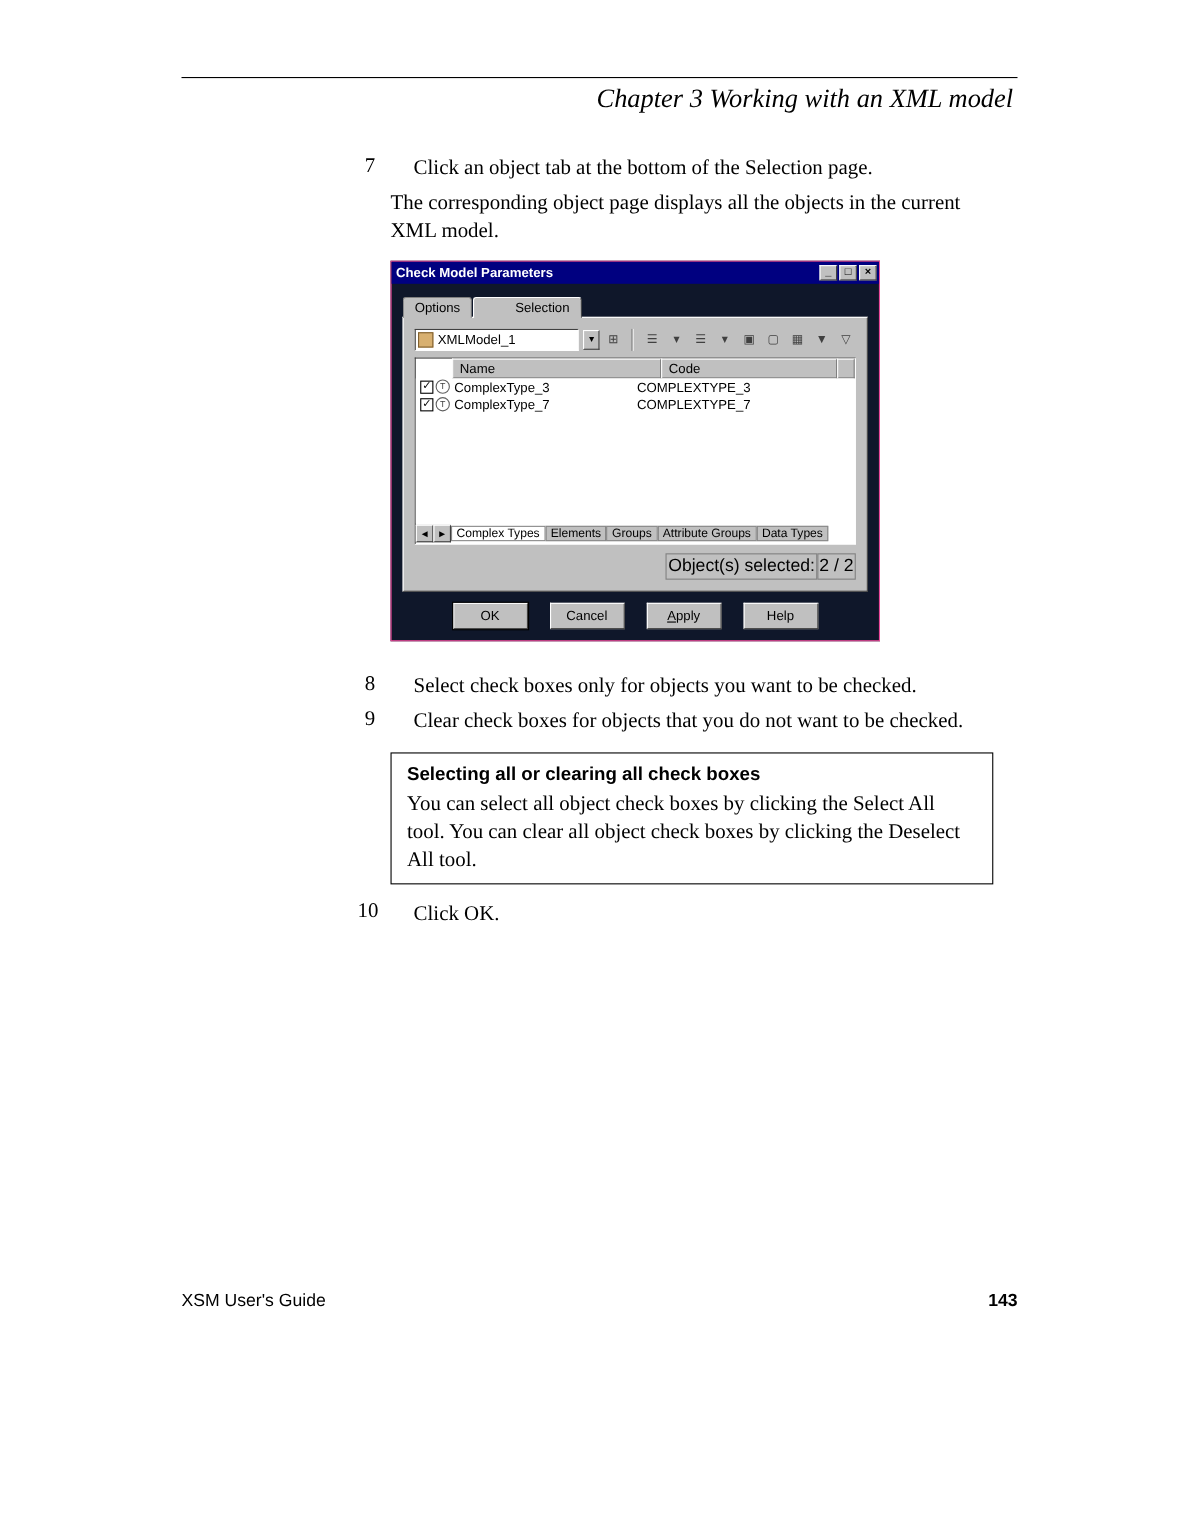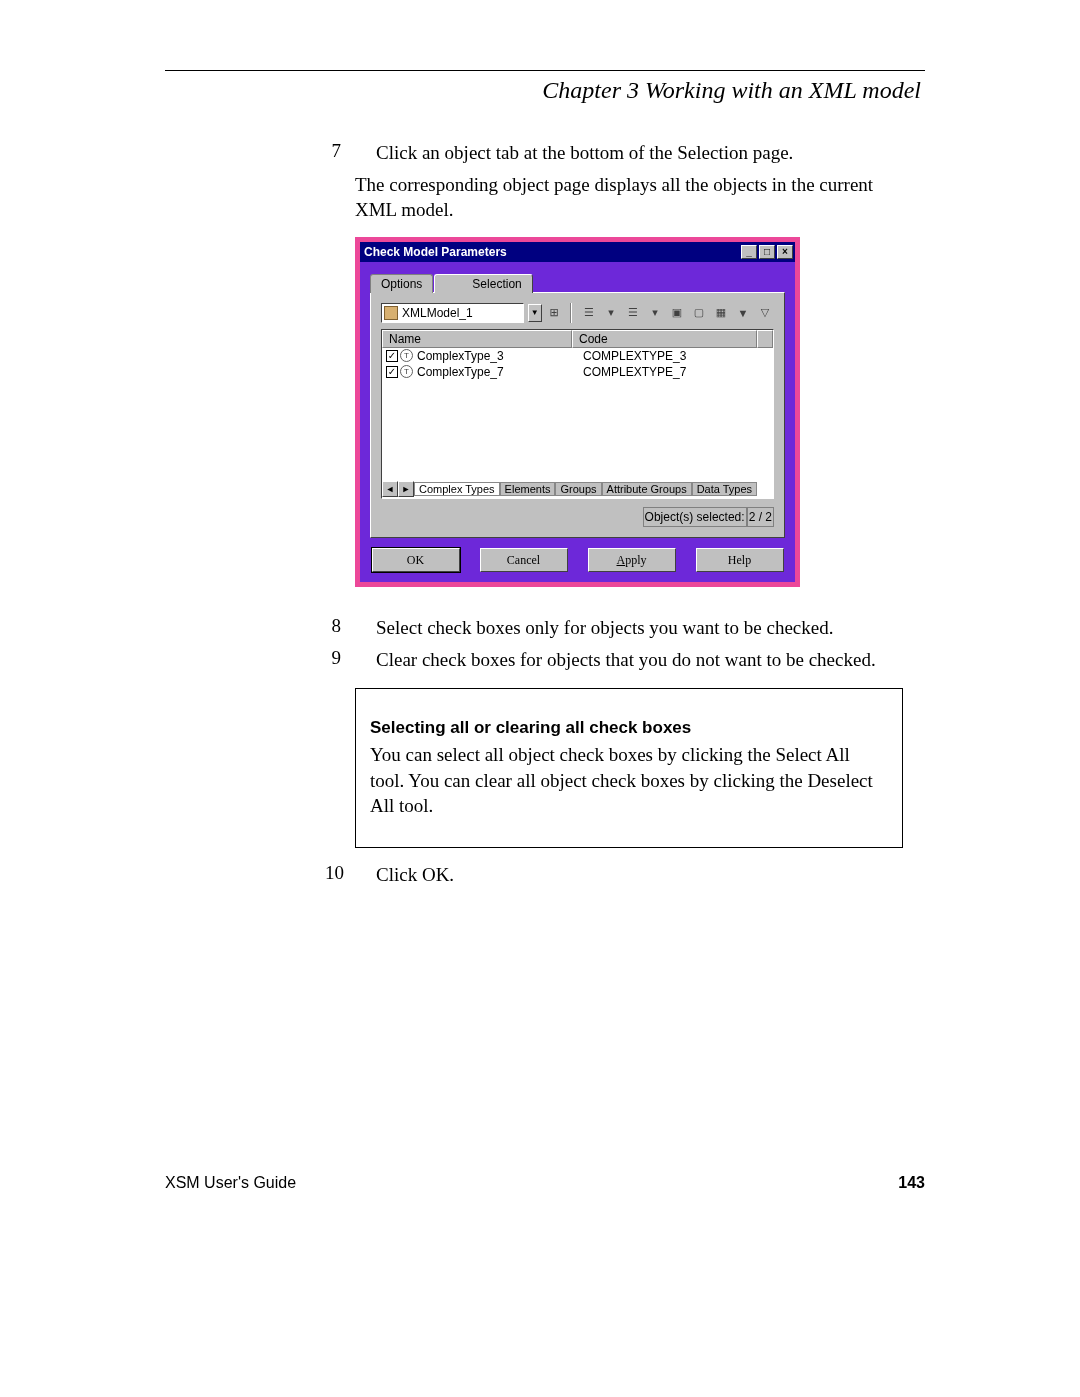--- a/index.html
+++ b/index.html
@@ -53,22 +53,22 @@
     margin-bottom: 14px;
   }
 
   
   .dialog-wrap {
     margin-left: 190px;
     margin-bottom: 28px;
   }
   .dialog {
     width: 445px;
-    border: 5px solid #ec4899;
-    background: #6d28d9;
+    border: 1px solid #ec4899;
+    background: #0f172a;
     font-family: Tahoma, Arial, sans-serif;
     font-size: 12px;
   }
   .titlebar {
     background: #000080;
     color: #fff;
     display: flex;
     align-items: center;
     height: 20px;
     padding: 0 2px 0 4px;
@@ -172,20 +172,21 @@
     border: 1px solid #808080;
     border-top-color: #404040; border-left-color: #404040;
     border-right-color: #fff; border-bottom-color: #fff;
     height: 170px;
     display: flex;
     flex-direction: column;
   }
   .list-header {
     display: flex;
     background: #c0c0c0;
+    margin-left: 33px;
   }
   .lh {
     border: 1px solid #fff;
     border-right-color: #808080;
     border-bottom-color: #808080;
     padding: 1px 6px;
     font-size: 12px;
     text-align: left;
   }
   .lh.name-col { width: 190px; }
@@ -250,52 +251,51 @@
   .status-row {
     display: flex;
     justify-content: flex-end;
     gap: 0;
     margin-top: 8px;
   }
   .status-cell {
     border: 1px solid #808080;
     background: #c0c0c0;
     padding: 2px 1px;
-    font-size: 12px;
+    font-size: 16px;
     text-align: center;
   }
   .btn-row {
     display: flex;
     justify-content: center;
     gap: 20px;
     margin-top: 10px;
   }
   .dlg-btn {
-    width: 88px;
+    width: 68px;
     height: 24px;
     background: #c0c0c0;
     border: 1px solid #fff;
     border-right-color: #404040;
     border-bottom-color: #404040;
     font-size: 12px;
     text-align: center;
     line-height: 22px;
-    font-family: Liberation Serif, serif;
   }
   .dlg-btn.default {
     outline: 1px solid #000;
   }
   .underline-first::first-letter { text-decoration: underline; }
 
   
   .callout {
     border: 1.5px solid #000;
     margin-left: 190px;
     width: 548px;
-    padding: 28px 14px;
+    padding: 8px 14px;
     font-size: 19px;
     line-height: 1.35;
     margin-top: 16px;
     margin-bottom: 14px;
   }
   .callout-title {
     font-family: Arial, Helvetica, sans-serif;
     font-weight: bold;
     font-size: 17px;
     margin-bottom: 2px;

